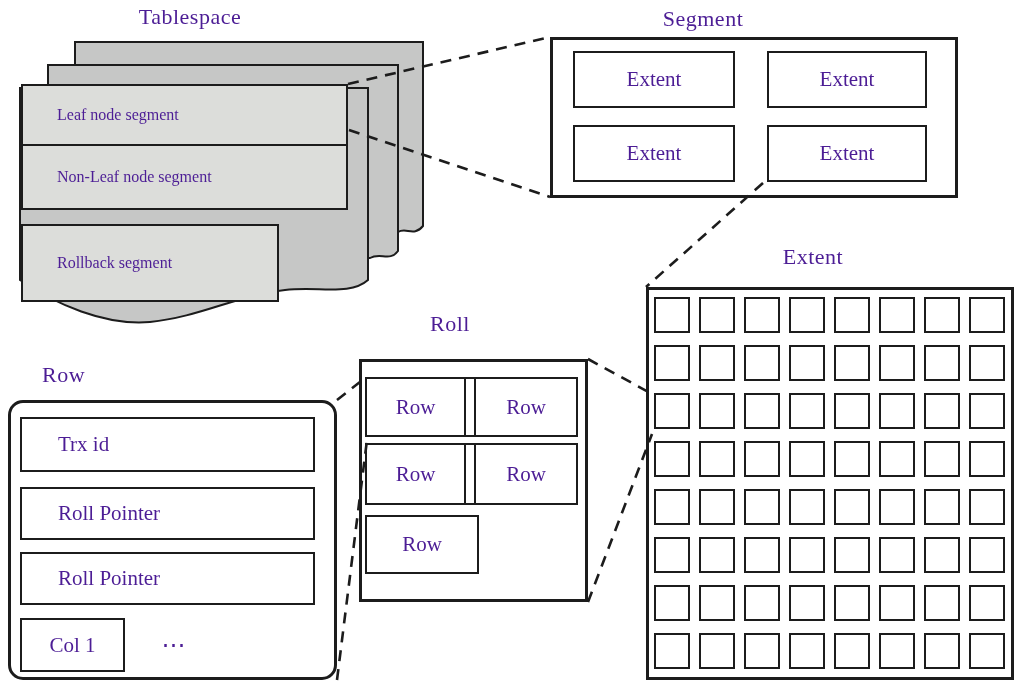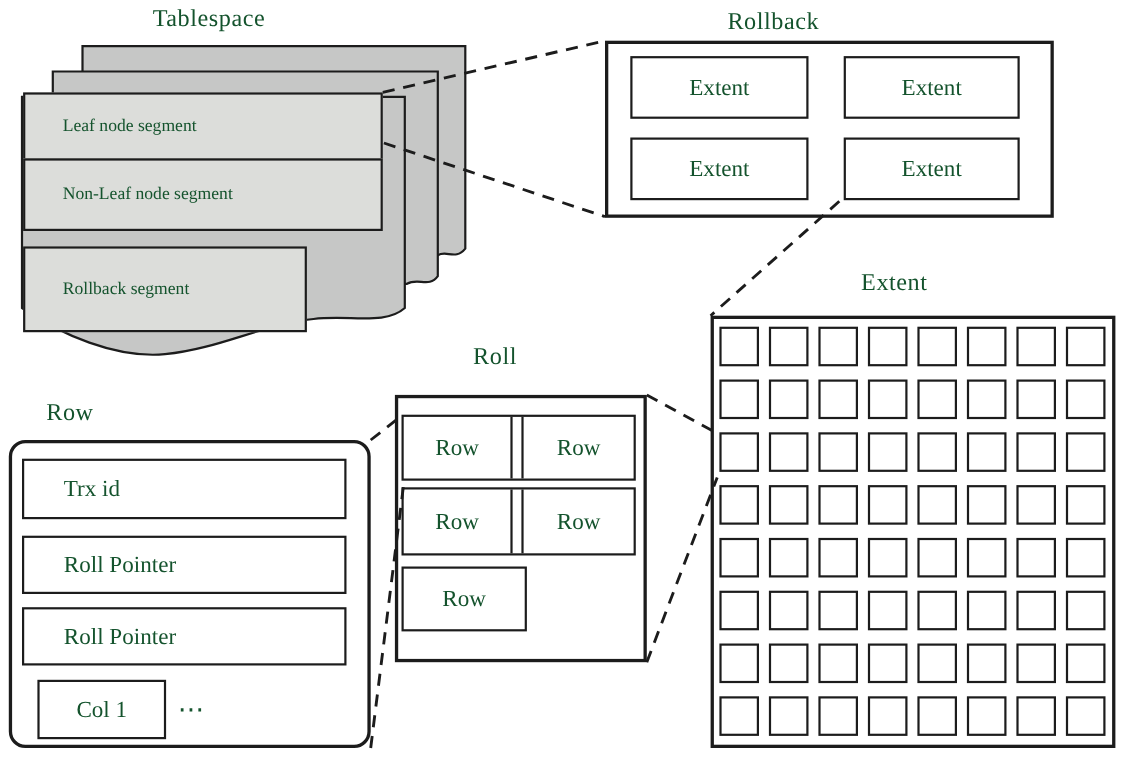--- a/index.html
+++ b/index.html
@@ -1,19 +1,19 @@
 <!DOCTYPE html>
 <html><head>
 <meta charset="utf-8">
 <style>
   html,body{margin:0;padding:0;background:#ffffff;}
   *{box-sizing:border-box;}
   #canvas{
     position:relative;width:1024px;height:689px;background:#fff;overflow:hidden;
-    font-family:"Liberation Serif","DejaVu Serif",serif;color:#14532d;
+    font-family:"Liberation Serif","DejaVu Serif",serif;color:#4c1d95;
   }
   svg.layer{position:absolute;left:0;top:0;pointer-events:none;}
   .title{
     position:absolute;font-size:22px;text-align:center;white-space:nowrap;
     letter-spacing:0.5px;
   }
   
   .seg-bar{
     position:absolute;background:#dcddda;border:2px solid #1c1c1c;
     font-size:16px;display:flex;align-items:center;padding-left:34px;
@@ -57,21 +57,21 @@
 
 <div id="canvas">
 
   <svg class="layer" width="1024" height="689">
     <path d="M75,42 H423 V226 C414,237 406,227 398,232 H75 Z" fill="#c6c7c6" stroke="#1c1c1c" stroke-width="2"></path>
     <path d="M48,65 H398 V251 C390,262 380,252 370,258 H48 Z" fill="#c6c7c6" stroke="#1c1c1c" stroke-width="2"></path>
     <path d="M20,88 H368 V280 C350,296 318,286 285,290 C238,295 200,317 150,322 C105,326 55,304 20,280 Z" fill="#c6c7c6" stroke="#1c1c1c" stroke-width="2"></path>
   </svg>
 
   <div class="title" style="left:110px;top:4px;width:160px;">Tablespace</div>
-  <div class="title" style="left:623px;top:6px;width:160px;">Rollback</div>
+  <div class="title" style="left:623px;top:6px;width:160px;">Segment</div>
   <div class="title" style="left:753px;top:244px;width:120px;">Extent</div>
   <div class="title" style="left:400px;top:311px;width:100px;">Roll</div>
   <div class="title" style="left:30px;top:362px;width:80px;text-align:left;padding-left:12px;">Row</div>
 
   <div class="seg-bar" style="left:21px;top:84px;width:327px;height:62px;">Leaf node segment</div>
   <div class="seg-bar" style="left:21px;top:144px;width:327px;height:66px;">Non-Leaf node segment</div>
   <div class="seg-bar" style="left:21px;top:224px;width:258px;height:78px;">Rollback segment</div>
 
   <div class="detail-box" style="left:550px;top:37px;width:408px;height:161px;">
     <div class="inner-box centered" style="left:20px;top:11px;width:162px;height:57px;">Extent</div>
@@ -160,21 +160,21 @@
       <div class="cell-m"></div>
       <div class="cell-r">Row</div>
     </div>
     <div class="inner-box centered" style="left:3px;top:153px;width:114px;height:59px;">Row</div>
   </div>
 
   <div class="detail-box" style="left:8px;top:400px;width:329px;height:280px;border-radius:15px;">
     <div class="field-box" style="left:9px;top:14px;width:295px;height:55px;">Trx id</div>
     <div class="field-box" style="left:9px;top:84px;width:295px;height:53px;">Roll Pointer</div>
     <div class="field-box" style="left:9px;top:149px;width:295px;height:53px;">Roll Pointer</div>
-    <div class="col-box" style="left:23px;top:215px;width:117px;height:54px;">Col 1</div>
+    <div class="col-box" style="left:9px;top:215px;width:105px;height:54px;">Col 1</div>
     <div class="dots" style="left:135px;top:228px;width:58px;">⋯</div>
   </div>
 
   <svg class="layer" width="1024" height="689">
     <g stroke="#1c1c1c" stroke-width="2.6" stroke-dasharray="11 8" fill="none">
       <line x1="348" y1="84" x2="550" y2="37"></line>
       <line x1="349" y1="130" x2="550" y2="197"></line>
       <line x1="763" y1="183" x2="646" y2="287"></line>
       <line x1="588" y1="359" x2="654" y2="395"></line>
       <line x1="588" y1="602" x2="652" y2="434"></line>

